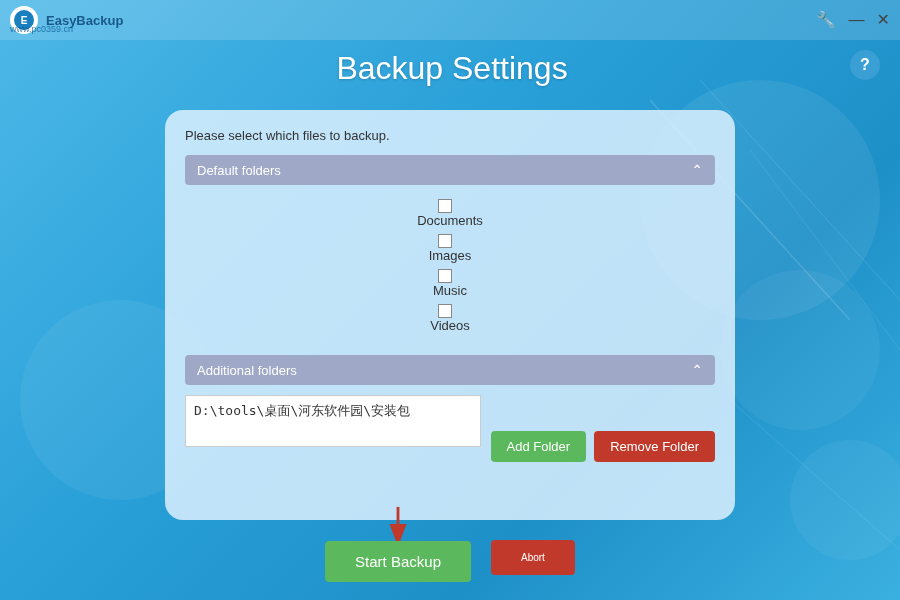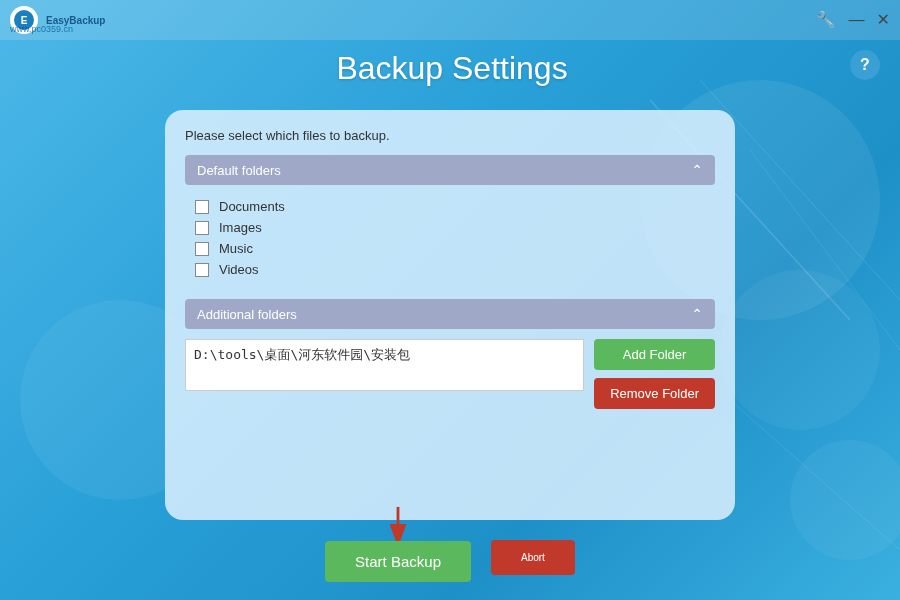--- a/index.html
+++ b/index.html
@@ -32,21 +32,21 @@
       display: flex; align-items: center; justify-content: center;
       margin-right: 8px;
       overflow: hidden;
     }
 
     .titlebar-logo svg {
       width: 22px; height: 22px;
     }
 
     .titlebar-appname {
-      font-size: 10px;
+      font-size: 13px;
       font-weight: 600;
       color: #1a5a8a;
     }
 
     .watermark {
       position: absolute;
       top: 24px; left: 10px;
       font-size: 9px;
       color: rgba(0,80,140,0.7);
     }
@@ -137,20 +137,21 @@
     .checkboxes-area {
       padding: 4px 10px 10px;
     }
 
     .checkbox-item {
       display: flex;
       align-items: center;
       margin-bottom: 6px;
       font-size: 13px;
       color: #333;
+      flex-direction: column;
     }
 
     .checkbox-box {
       width: 14px; height: 14px;
       border: 1px solid #888;
       background: #fff;
       margin-right: 10px;
       flex-shrink: 0;
     }
 
@@ -172,22 +173,23 @@
       border: 1px solid #ccc;
       padding: 6px 8px;
       font-size: 13px;
       color: #333;
       resize: none;
       outline: none;
     }
 
     .folders-buttons {
       display: flex;
-      flex-direction: column;
+      flex-direction: row;
       gap: 8px;
+      margin-top: 36px;
     }
 
     .btn-green {
       background: #5cb85c;
       color: #fff;
       border: none;
       border-radius: 4px;
       padding: 8px 16px;
       font-size: 13px;
       cursor: pointer;

